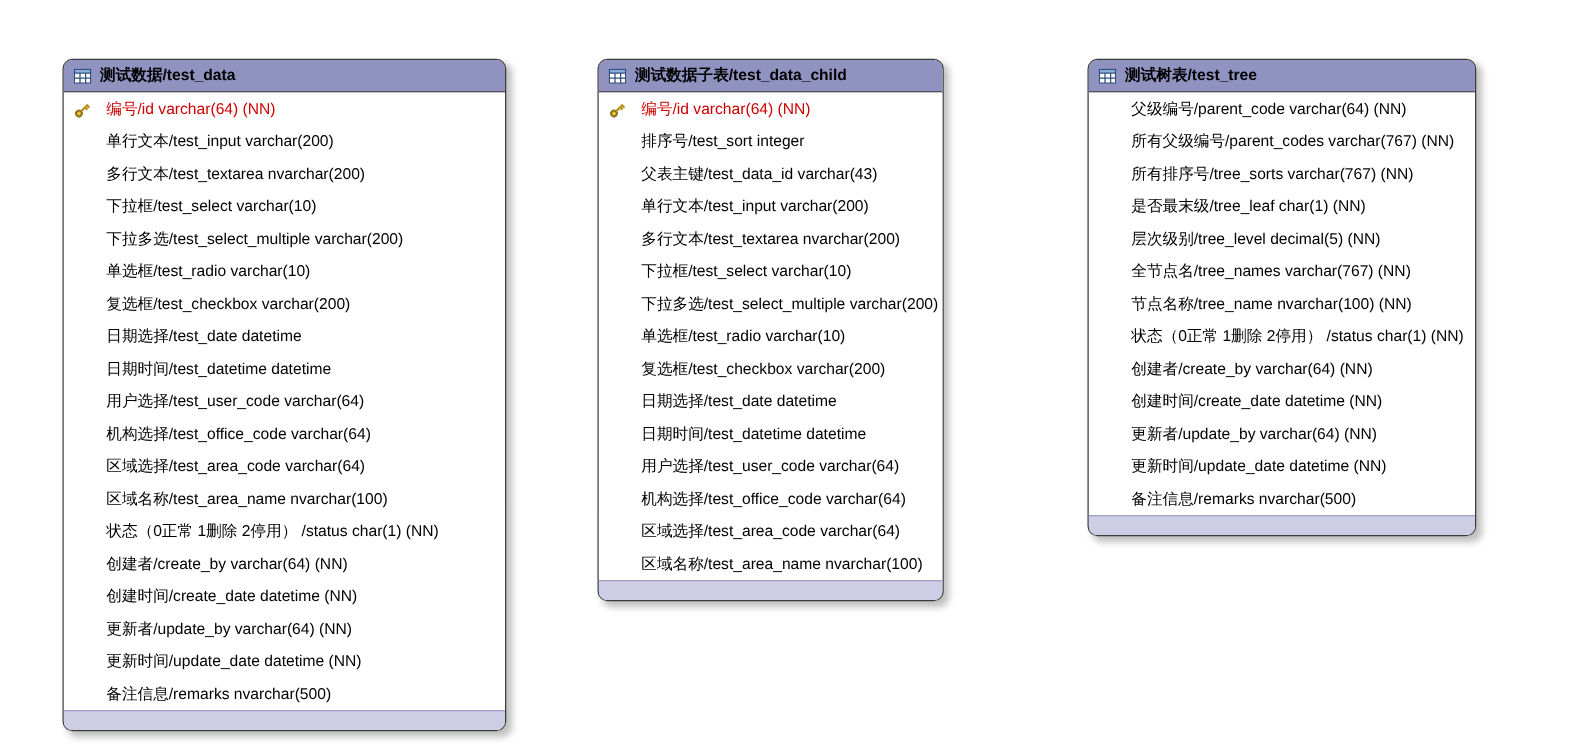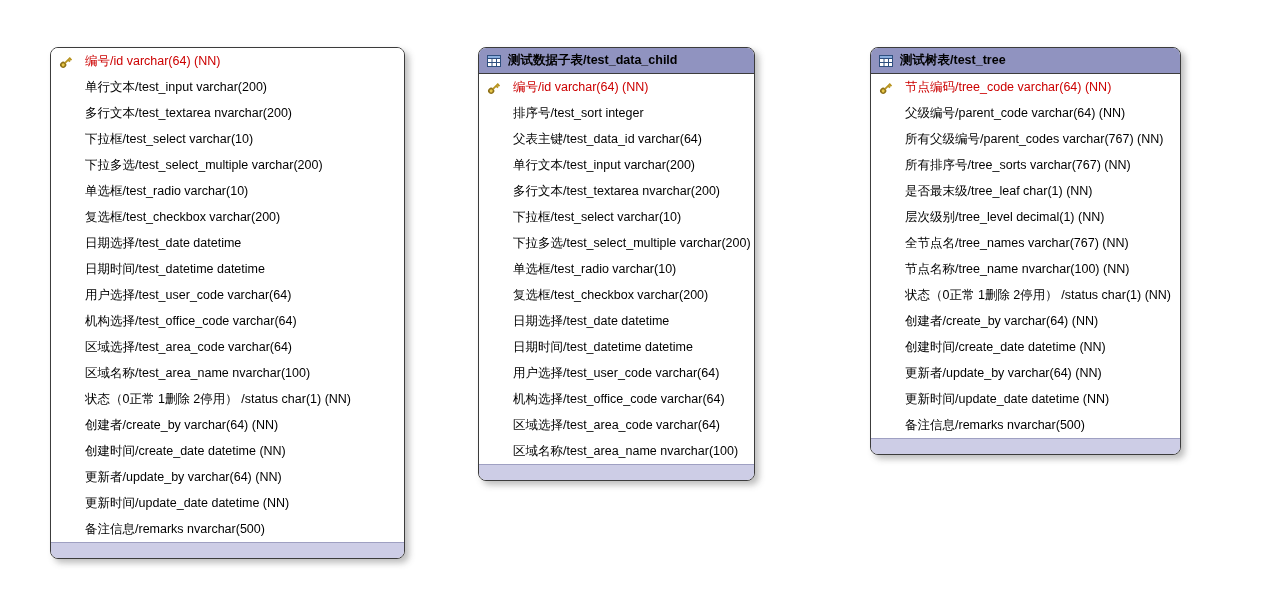--- a/index.html
+++ b/index.html
@@ -65,20 +65,32 @@
     height: 16px;
     background: var(--footer-bg, #cdcde6);
     border-top: 1px solid #9fa0c2;
   }
 </style>
 </head>
 <body>
 
 <div id="canvas">
     <div class="entity" style="left: 50px; top: 47px; width: 355px;">
+      <div class="entity-header">
+        <span class="tbl-icon">
+          <svg width="14" height="12" viewBox="0 0 14 12">
+            <rect x="0.5" y="0.5" width="13" height="11" fill="#ffffff" stroke="#2f4f7f"></rect>
+            <rect x="0.5" y="0.5" width="13" height="3" fill="#8aaede" stroke="#2f4f7f"></rect>
+            <line x1="0.5" y1="7.5" x2="13.5" y2="7.5" stroke="#2f4f7f"></line>
+            <line x1="5" y1="3.5" x2="5" y2="11.5" stroke="#2f4f7f"></line>
+            <line x1="9.5" y1="3.5" x2="9.5" y2="11.5" stroke="#2f4f7f"></line>
+          </svg>
+        </span>
+        <span class="entity-title">测试数据/test_data</span>
+      </div>
       <div class="entity-body">
         <div class="field-row pk"><span class="key-wrap"><svg width="16" height="16" viewBox="0 0 16 16">
               <g transform="rotate(-45 8 8)">
                 <circle cx="4" cy="8" r="2.3" fill="#e8c84a" stroke="#8f7118" stroke-width="1.6"></circle>
                 <path d="M6.4 8 H14.2 M11 8 v2.6 M13.2 8 v2.6" fill="none" stroke="#b8941f" stroke-width="1.8"></path>
               </g>
             </svg></span><span class="field-label">编号/id varchar(64) (NN)</span></div>
         <div class="field-row"><span class="field-label">单行文本/test_input varchar(200)</span></div>
         <div class="field-row"><span class="field-label">多行文本/test_textarea nvarchar(200)</span></div>
         <div class="field-row"><span class="field-label">下拉框/test_select varchar(10)</span></div>
@@ -114,21 +126,21 @@
         <span class="entity-title">测试数据子表/test_data_child</span>
       </div>
       <div class="entity-body">
         <div class="field-row pk"><span class="key-wrap"><svg width="16" height="16" viewBox="0 0 16 16">
               <g transform="rotate(-45 8 8)">
                 <circle cx="4" cy="8" r="2.3" fill="#e8c84a" stroke="#8f7118" stroke-width="1.6"></circle>
                 <path d="M6.4 8 H14.2 M11 8 v2.6 M13.2 8 v2.6" fill="none" stroke="#b8941f" stroke-width="1.8"></path>
               </g>
             </svg></span><span class="field-label">编号/id varchar(64) (NN)</span></div>
         <div class="field-row"><span class="field-label">排序号/test_sort integer</span></div>
-        <div class="field-row"><span class="field-label">父表主键/test_data_id varchar(64)</span></div>
+        <div class="field-row"><span class="field-label">父表主键/test_data_id varchar(43)</span></div>
         <div class="field-row"><span class="field-label">单行文本/test_input varchar(200)</span></div>
         <div class="field-row"><span class="field-label">多行文本/test_textarea nvarchar(200)</span></div>
         <div class="field-row"><span class="field-label">下拉框/test_select varchar(10)</span></div>
         <div class="field-row"><span class="field-label">下拉多选/test_select_multiple varchar(200)</span></div>
         <div class="field-row"><span class="field-label">单选框/test_radio varchar(10)</span></div>
         <div class="field-row"><span class="field-label">复选框/test_checkbox varchar(200)</span></div>
         <div class="field-row"><span class="field-label">日期选择/test_date datetime</span></div>
         <div class="field-row"><span class="field-label">日期时间/test_datetime datetime</span></div>
         <div class="field-row"><span class="field-label">用户选择/test_user_code varchar(64)</span></div>
         <div class="field-row"><span class="field-label">机构选择/test_office_code varchar(64)</span></div>
@@ -144,31 +156,25 @@
             <rect x="0.5" y="0.5" width="13" height="11" fill="#ffffff" stroke="#2f4f7f"></rect>
             <rect x="0.5" y="0.5" width="13" height="3" fill="#8aaede" stroke="#2f4f7f"></rect>
             <line x1="0.5" y1="7.5" x2="13.5" y2="7.5" stroke="#2f4f7f"></line>
             <line x1="5" y1="3.5" x2="5" y2="11.5" stroke="#2f4f7f"></line>
             <line x1="9.5" y1="3.5" x2="9.5" y2="11.5" stroke="#2f4f7f"></line>
           </svg>
         </span>
         <span class="entity-title">测试树表/test_tree</span>
       </div>
       <div class="entity-body">
-        <div class="field-row pk"><span class="key-wrap"><svg width="16" height="16" viewBox="0 0 16 16">
-              <g transform="rotate(-45 8 8)">
-                <circle cx="4" cy="8" r="2.3" fill="#e8c84a" stroke="#8f7118" stroke-width="1.6"></circle>
-                <path d="M6.4 8 H14.2 M11 8 v2.6 M13.2 8 v2.6" fill="none" stroke="#b8941f" stroke-width="1.8"></path>
-              </g>
-            </svg></span><span class="field-label">节点编码/tree_code varchar(64) (NN)</span></div>
         <div class="field-row"><span class="field-label">父级编号/parent_code varchar(64) (NN)</span></div>
         <div class="field-row"><span class="field-label">所有父级编号/parent_codes varchar(767) (NN)</span></div>
         <div class="field-row"><span class="field-label">所有排序号/tree_sorts varchar(767) (NN)</span></div>
         <div class="field-row"><span class="field-label">是否最末级/tree_leaf char(1) (NN)</span></div>
-        <div class="field-row"><span class="field-label">层次级别/tree_level decimal(1) (NN)</span></div>
+        <div class="field-row"><span class="field-label">层次级别/tree_level decimal(5) (NN)</span></div>
         <div class="field-row"><span class="field-label">全节点名/tree_names varchar(767) (NN)</span></div>
         <div class="field-row"><span class="field-label">节点名称/tree_name nvarchar(100) (NN)</span></div>
         <div class="field-row"><span class="field-label">状态（0正常 1删除 2停用） /status char(1) (NN)</span></div>
         <div class="field-row"><span class="field-label">创建者/create_by varchar(64) (NN)</span></div>
         <div class="field-row"><span class="field-label">创建时间/create_date datetime (NN)</span></div>
         <div class="field-row"><span class="field-label">更新者/update_by varchar(64) (NN)</span></div>
         <div class="field-row"><span class="field-label">更新时间/update_date datetime (NN)</span></div>
         <div class="field-row"><span class="field-label">备注信息/remarks nvarchar(500)</span></div>
       </div>
       <div class="entity-footer"></div>

